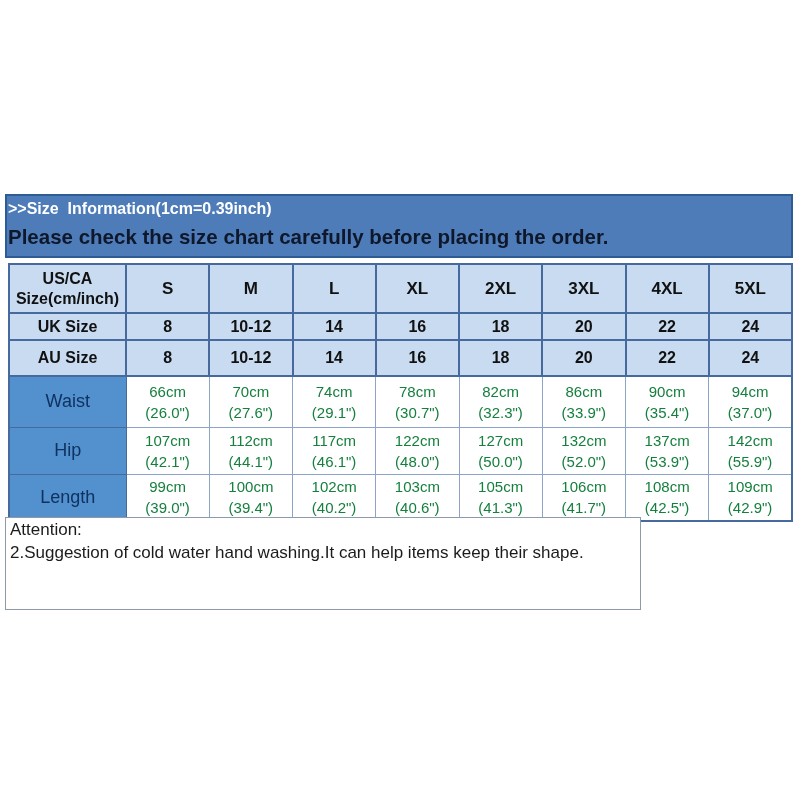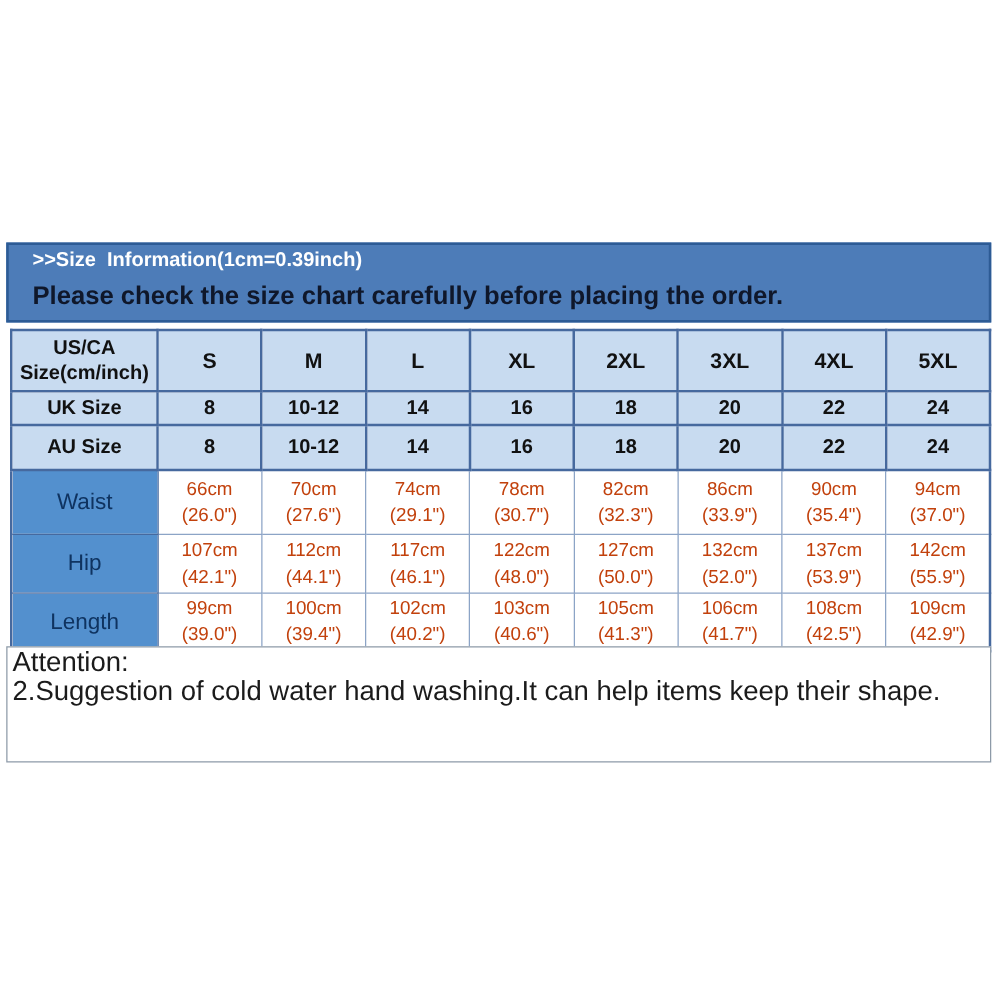--- a/index.html
+++ b/index.html
@@ -12,21 +12,21 @@
   }
 
   
   .banner {
     position: absolute;
     left: 5px; top: 194px;
     width: 788px; height: 64px;
     box-sizing: border-box;
     background: #4d7cb8;
     border: 2px solid #2d5b95;
-    padding: 4px 6px 0 19px;
+    padding: 4px 6px 0 1px;
   }
   .banner-line1 {
     color: #ffffff; font-weight: bold; font-size: 16px;
     white-space: pre; margin: 0;
   }
   .banner-line2 {
     color: #0f172a; font-weight: bold; font-size: 20.5px;
     white-space: pre; margin-top: 7px;
   }
 
@@ -65,33 +65,33 @@
     background: #5390ce;
     border: 1px solid #46699e;
     color: #0f3360;
     font-size: 18px;
   }
   td.m-val {
     background: #ffffff;
     border: 1px solid #8ca4c6;
     font-size: 15px;
     line-height: 21px;
-    color: #c2410c;
+    color: #15803d;
   }
 
   
   .attention {
     position: absolute;
     left: 5px; top: 517px;
-    width: 788px; height: 93px;
+    width: 636px; height: 93px;
     box-sizing: border-box;
     background: #ffffff;
     border: 1px solid #8d9aa8;
     padding: 1px 4px;
-    font-size: 22px;
+    font-size: 17px;
     line-height: 22.5px;
     color: #1b1b1b;
   }
   .attention div { white-space: pre; }
 </style>
 </head>
 <body>
 
 <div class="banner">
   <div class="banner-line1">&gt;&gt;Size  Information(1cm=0.39inch)</div>

